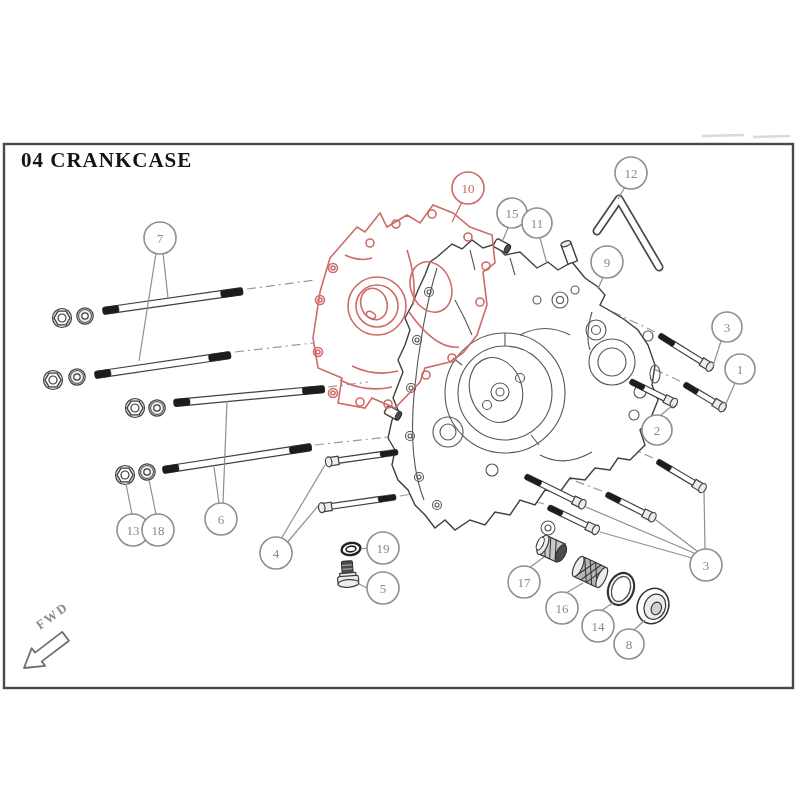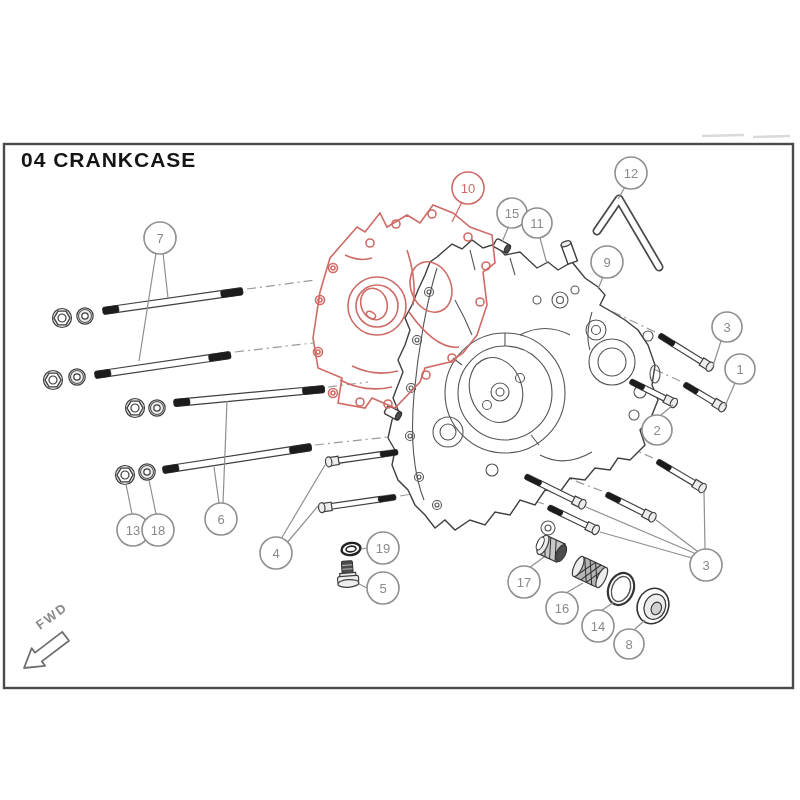--- a/index.html
+++ b/index.html
@@ -1,16 +1,16 @@
 <!DOCTYPE html>
 <html><head>
 <meta charset="utf-8">
 <style>
   html,body{margin:0;padding:0;background:#ffffff;}
-  .stage{position:relative;width:800px;height:800px;background:#fff;font-family:Liberation Sans, sans-serif;}
+  .stage{position:relative;width:800px;height:800px;background:#fff;font-family:Liberation Serif, serif;}
   svg{display:block;}
   .outline{stroke:#3f3f3f;stroke-width:1.4;fill:#ffffff;}
   .thin{stroke:#555;stroke-width:1.1;fill:none;}
   .red{stroke:#cf6b66;fill:none;stroke-width:1.6;}
   .dashdot{stroke:#9a9a9a;stroke-width:1.2;fill:none;stroke-dasharray:9 4 2 4;}
   .leader{stroke:#8f8f8f;stroke-width:1.2;fill:none;}
   .callout circle.bubble{fill:#ffffff;stroke:#8f8f8f;stroke-width:1.6;}
   .callout text{fill:#8a8a8a;font-size:13px;text-anchor:middle;}
   .callout.hl circle.bubble{stroke:#cf6b66;}
   .callout.hl text{fill:#cf6b66;}

